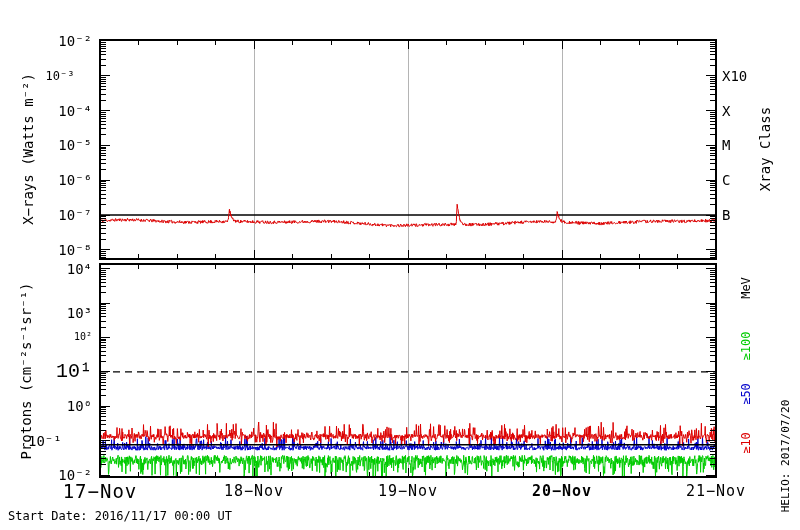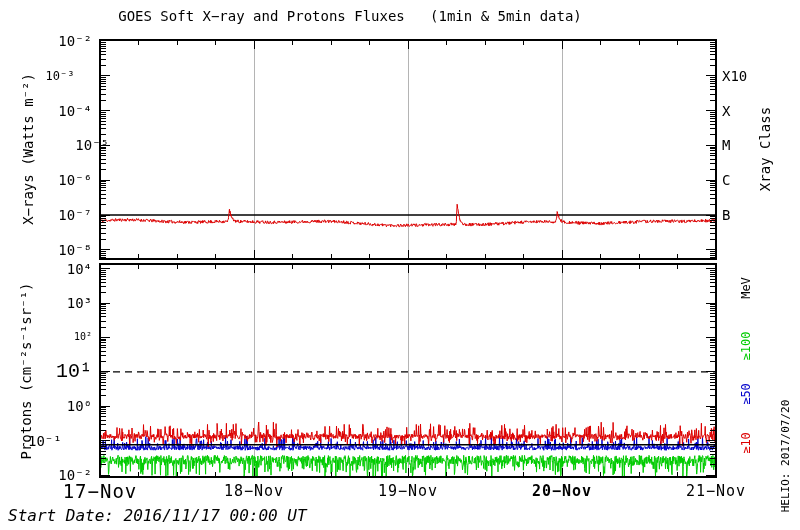--- a/index.html
+++ b/index.html
@@ -332,42 +332,41 @@
         <line x1="600.5" y1="476" x2="600.5" y2="472"></line>
         <line x1="639" y1="265" x2="639" y2="269"></line>
         <line x1="639" y1="476" x2="639" y2="472"></line>
         <line x1="677.5" y1="265" x2="677.5" y2="269"></line>
         <line x1="677.5" y1="476" x2="677.5" y2="472"></line>
         <line x1="716" y1="265" x2="716" y2="273"></line>
         <line x1="716" y1="476" x2="716" y2="468"></line>
       </g>
     </svg>
 
-  <div class="lbl" style="left:92px;top:8px;width:516px;text-align:center;">GOES Soft X−ray and Protons Fluxes   (1min &amp; 5min data)</div>
 
   <div class="lbl rot" style="left:-62px;top:141px;width:180px;text-align:center;">X−rays (Watts m⁻²)</div>
 
   <div class="lbl rot" style="left:-84px;top:363px;width:220px;text-align:center;">Protons (cm⁻²s⁻¹sr⁻¹)</div>
 
   <div class="lbl rot" style="left:685px;top:141px;width:160px;text-align:center;">Xray Class</div>
 
   <div class="lbl rot" style="left:716px;top:281px;width:60px;text-align:center;font-size:12px;line-height:14px;">MeV</div>
 
   <div class="lbl rot" style="left:721px;top:450px;width:130px;text-align:center;font-size:11px;line-height:12px;">HELIO: 2017/07/20</div>
 
-  <div class="lbl" style="left:8px;top:509px;font-size:16px;line-height:14px;font-style:italic;">Start Date: 2016/11/17 00:00 UT</div>
+  <div class="lbl" style="left:8px;top:509px;font-size:12px;line-height:14px;">Start Date: 2016/11/17 00:00 UT</div>
 <div class="lbl" style="left: 28px; top: 33px; width: 64px; text-align: right; font-size: 14px; line-height: 16px;">10⁻²</div>
     <div class="lbl" style="left: 28px; top: 68px; width: 64px; text-align: center; font-size: 12px; line-height: 16px;">10⁻³</div>
     <div class="lbl" style="left: 28px; top: 103px; width: 64px; text-align: right; font-size: 14px; line-height: 16px;">10⁻⁴</div>
-    <div class="lbl" style="left: 28px; top: 137px; width: 64px; text-align: right; font-size: 14px; line-height: 16px; padding-left: 17px;">10⁻⁵</div>
+    <div class="lbl" style="left: 28px; top: 137px; width: 64px; text-align: right; font-size: 14px; line-height: 16px;">10⁻⁵</div>
     <div class="lbl" style="left: 28px; top: 172px; width: 64px; text-align: right; font-size: 14px; line-height: 16px;">10⁻⁶</div>
     <div class="lbl" style="left: 28px; top: 207px; width: 64px; text-align: right; font-size: 14px; line-height: 16px;">10⁻⁷</div>
     <div class="lbl" style="left: 28px; top: 242px; width: 64px; text-align: right; font-size: 14px; line-height: 16px;">10⁻⁸</div>
     <div class="lbl" style="left: 28px; top: 261px; width: 64px; text-align: right; font-size: 14px; line-height: 16px;">10⁴</div>
-    <div class="lbl" style="left: 28px; top: 295px; width: 64px; text-align: right; font-size: 14px; line-height: 16px;">10³</div>
+    <div class="lbl" style="left: 28px; top: 305px; width: 64px; text-align: right; font-size: 14px; line-height: 16px;">10³</div>
     <div class="lbl" style="left: 28px; top: 329px; width: 64px; text-align: right; font-size: 10px; line-height: 16px;">10²</div>
     <div class="lbl" style="left: 28px; top: 364px; width: 64px; text-align: right; font-size: 20px; line-height: 16px; font-family: Liberation Mono, monospace;">10¹</div>
     <div class="lbl" style="left: 28px; top: 398px; width: 64px; text-align: right; font-size: 14px; line-height: 16px;">10⁰</div>
     <div class="lbl" style="left: 28px; top: 433px; width: 64px; text-align: left; font-size: 14px; line-height: 16px;">10⁻¹</div>
     <div class="lbl" style="left: 28px; top: 467px; width: 64px; text-align: right; font-size: 14px; line-height: 16px;">10⁻²</div>
     <div class="lbl" style="left: 722px; top: 68px; width: 52px; text-align: left; font-size: 14px; line-height: 16px;">X10</div>
     <div class="lbl" style="left: 722px; top: 103px; width: 52px; text-align: left; font-size: 14px; line-height: 16px;">X</div>
     <div class="lbl" style="left: 722px; top: 137px; width: 52px; text-align: left; font-size: 14px; line-height: 16px;">M</div>
     <div class="lbl" style="left: 722px; top: 172px; width: 52px; text-align: left; font-size: 14px; line-height: 16px;">C</div>
     <div class="lbl" style="left: 722px; top: 207px; width: 52px; text-align: left; font-size: 14px; line-height: 16px;">B</div>

